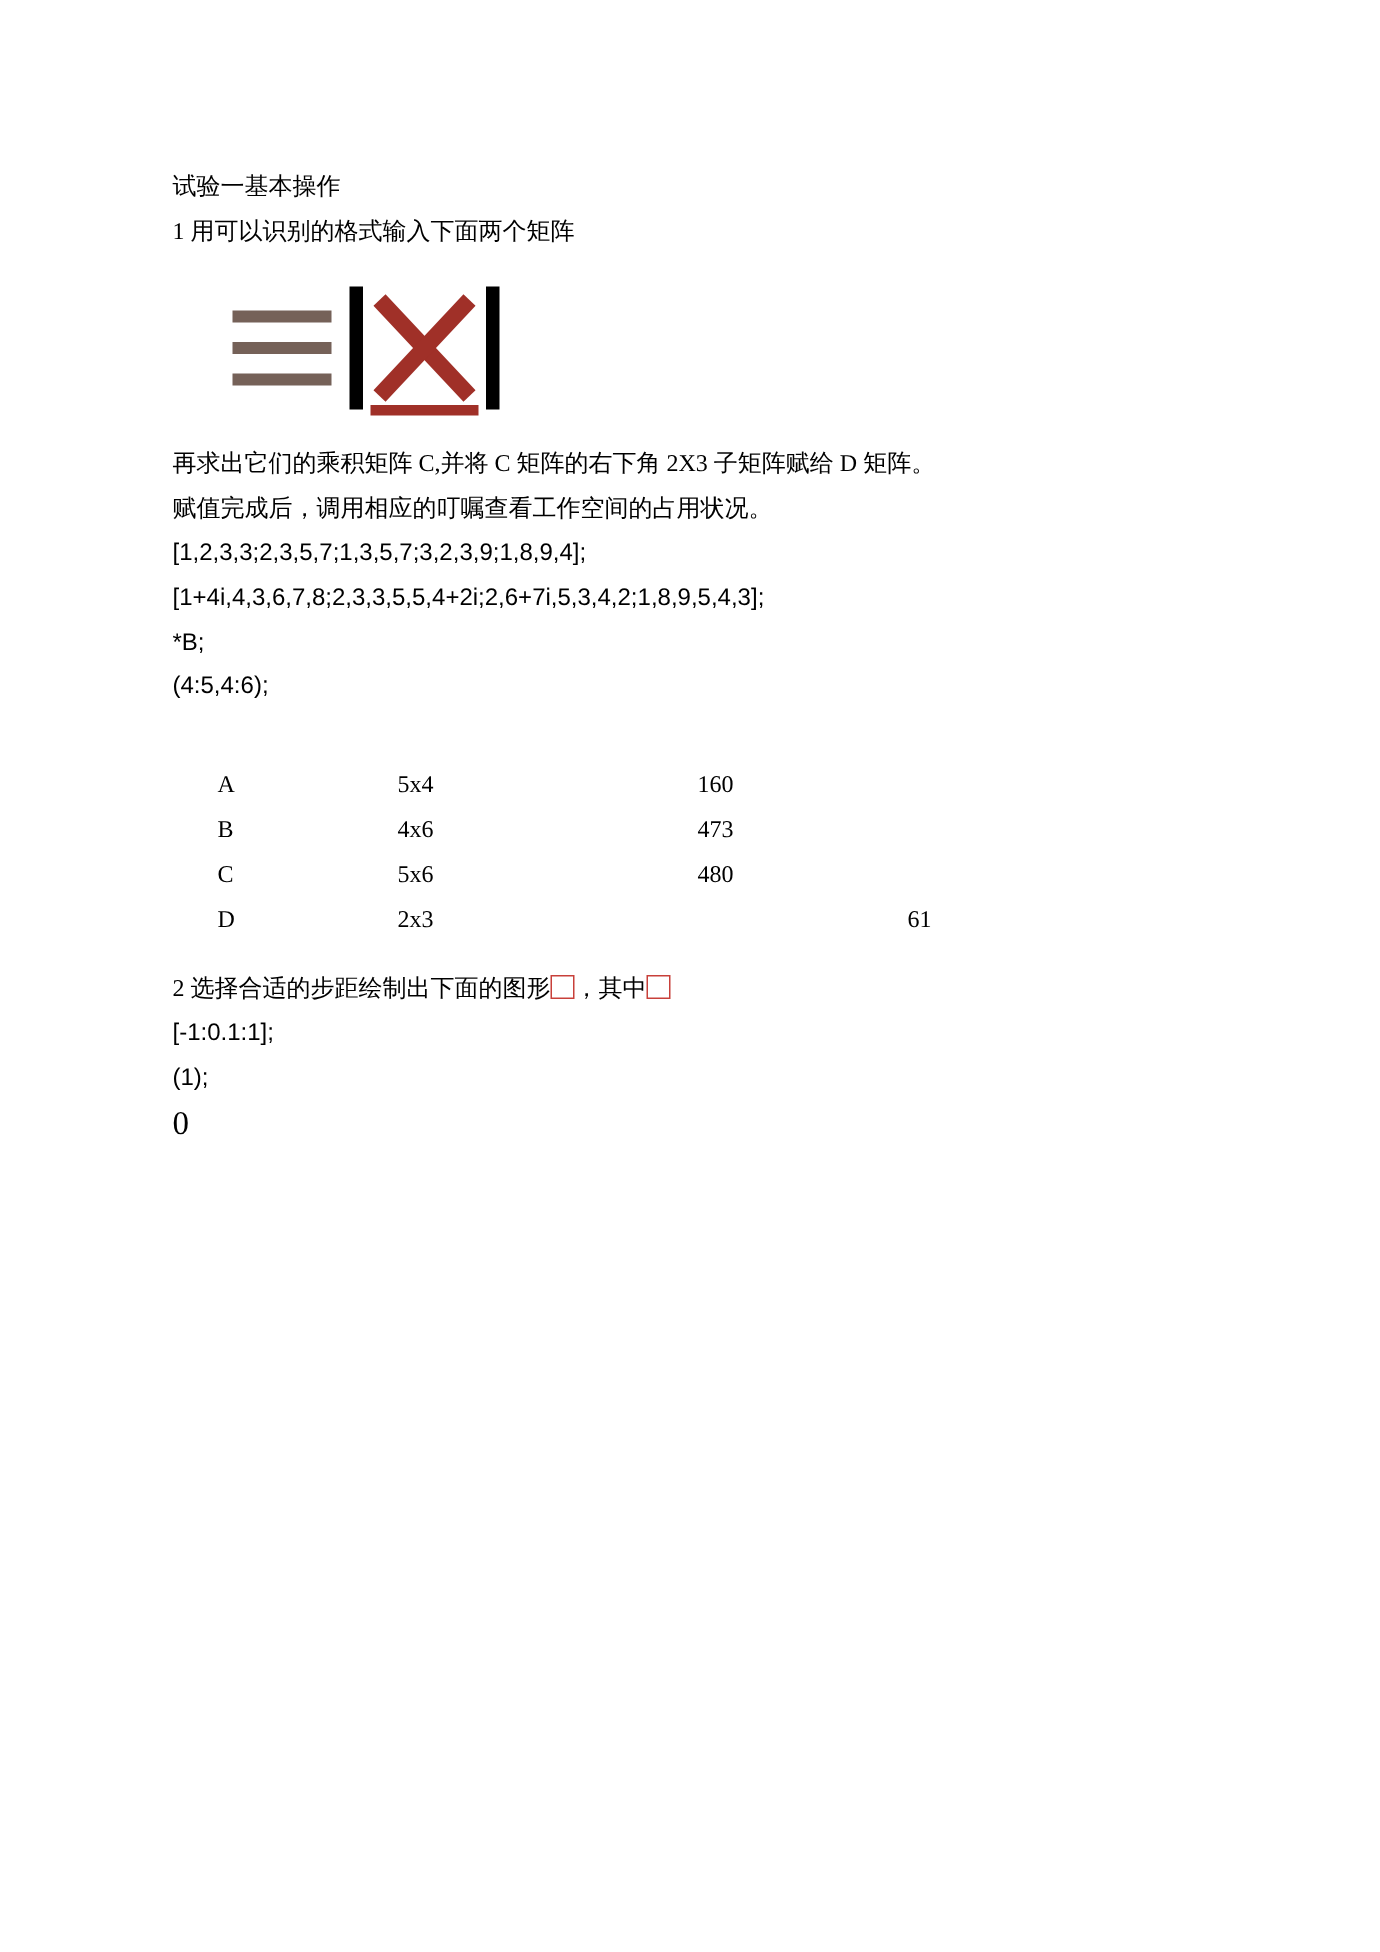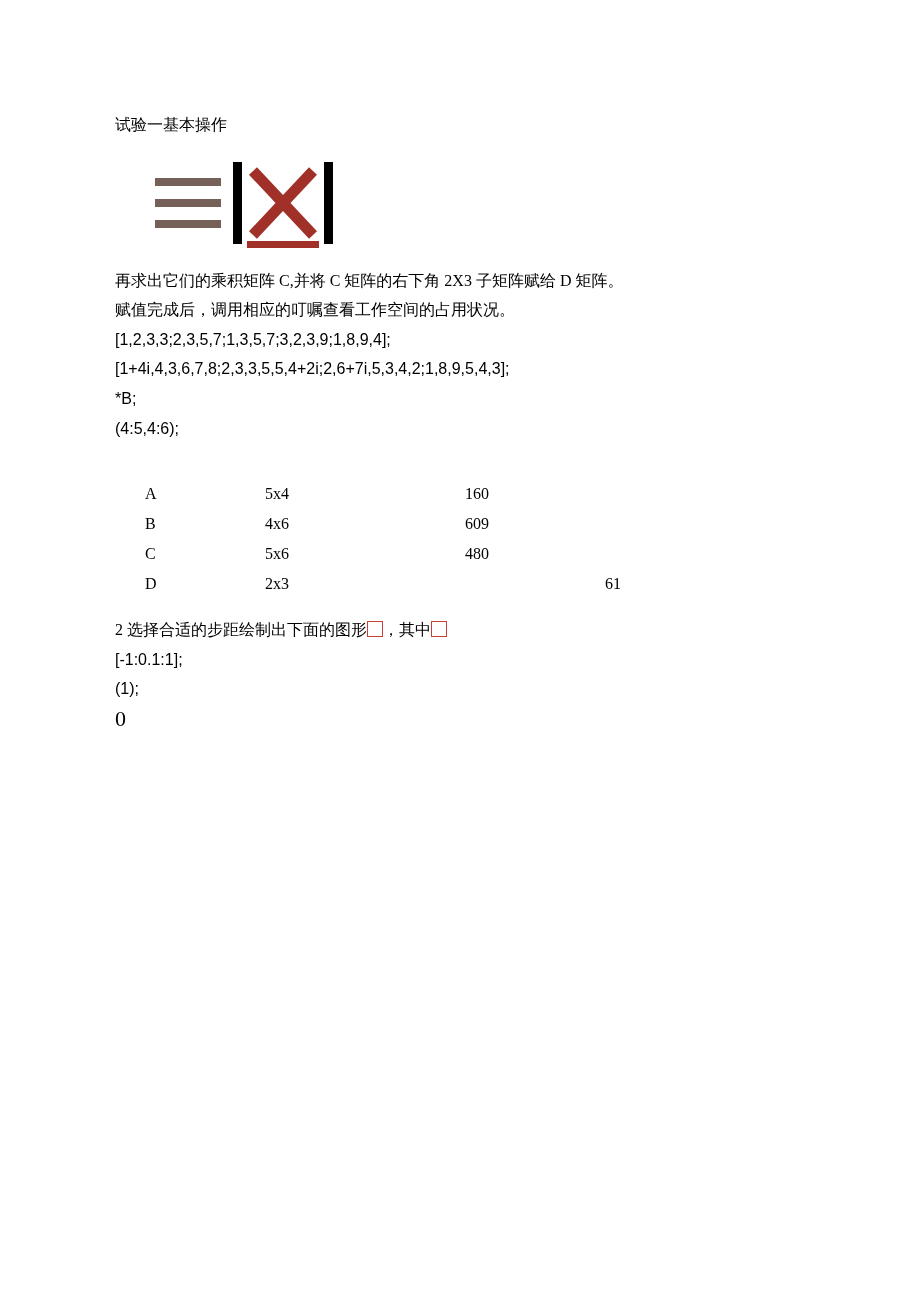--- a/index.html
+++ b/index.html
@@ -103,20 +103,21 @@
     font-family: "Times New Roman", serif;
     font-size: 22px;
     margin-top: 2px;
   }
 </style>
 </head>
 <body>
 
 <div class="page">
   <div class="line">试验一基本操作</div>
+  <div class="line">1 用可以识别的格式输入下面两个矩阵</div>
 
   <div class="glyph-wrap">
     <div class="san">
       <div class="san-bar"></div>
       <div class="san-bar"></div>
       <div class="san-bar"></div>
     </div>
     <div class="xx-wrap">
       <div class="xx-bar-l"></div>
       <svg class="xx-x" viewBox="0 0 72 76">
@@ -140,21 +141,21 @@
       <tbody>
           <tr>
         <td class="col-name">A</td>
         <td class="col-size">5x4</td>
         <td class="col-bytes">160</td>
         <td class="col-extra"></td>
       </tr>
       <tr>
         <td class="col-name">B</td>
         <td class="col-size">4x6</td>
-        <td class="col-bytes">609</td>
+        <td class="col-bytes">473</td>
         <td class="col-extra"></td>
       </tr>
       <tr>
         <td class="col-name">C</td>
         <td class="col-size">5x6</td>
         <td class="col-bytes">480</td>
         <td class="col-extra"></td>
       </tr>
       <tr>
         <td class="col-name">D</td>

